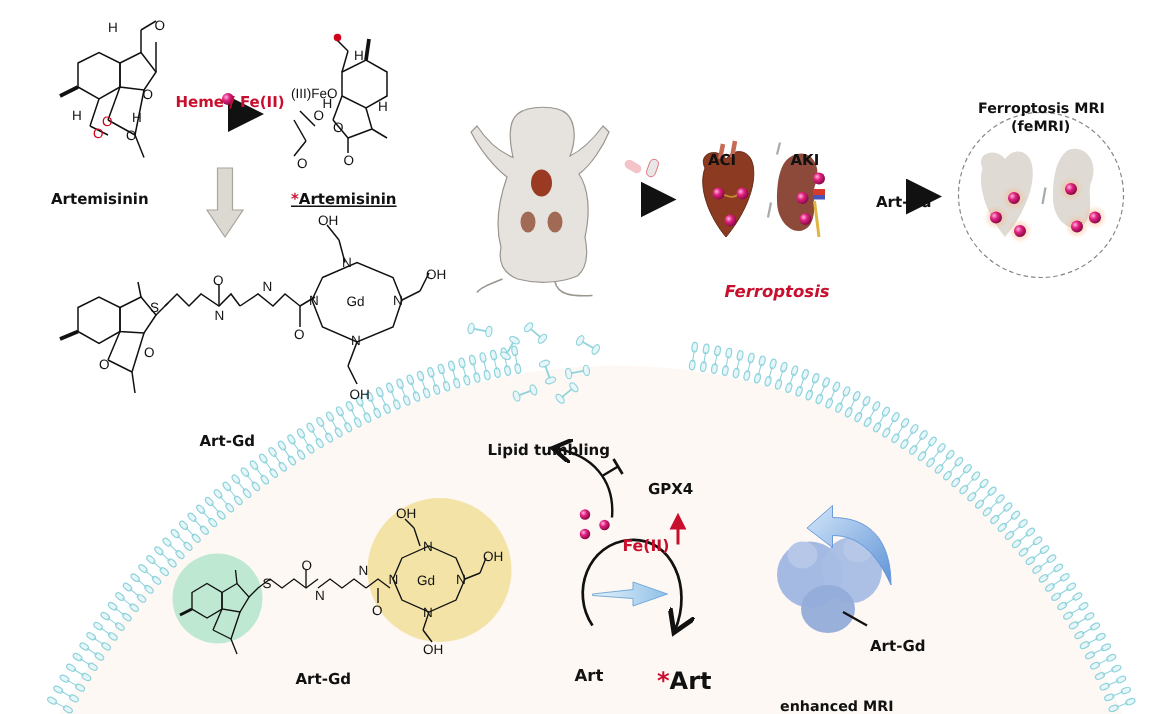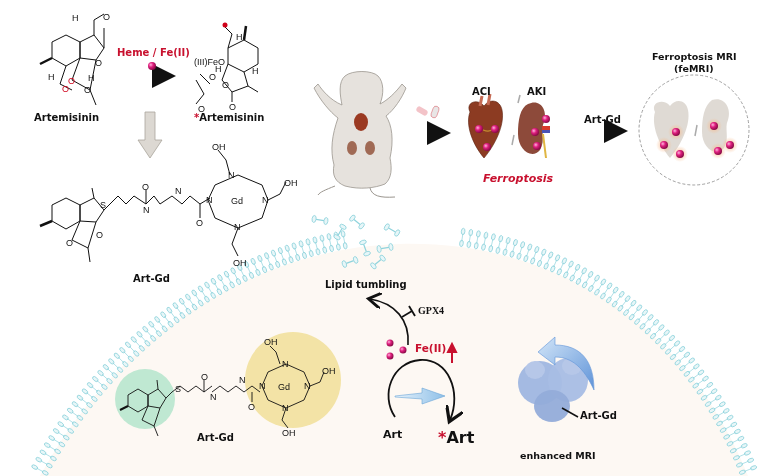--- a/index.html
+++ b/index.html
@@ -1,18 +1,18 @@
 <!DOCTYPE html>
 <html><head>
 <meta charset="utf-8">
 <style>
   html, body { margin:0; padding:0; background:#ffffff; }
   body { width:775px; height:476px; position:relative; overflow:hidden; font-family:"Liberation Sans", sans-serif; }
   #stage { position:absolute; left:0; top:0; width:775px; height:476px; }
-  .lbl { position:absolute; font-family:"DejaVu Sans", sans-serif; font-weight:bold; font-size:10px; color:#111; white-space:nowrap; }
+  .lbl { position:absolute; font-family:"DejaVu Sans", sans-serif; font-weight:bold; font-size:10px; color:#111; white-space:nowrap;margin-top:16px; }
   .red { color:#c8102e; }
   .chem { font-family:"Liberation Sans", sans-serif; font-size:9px; fill:#111; }
   .chemred { fill:#d0021b; }
 </style>
 </head>
 <body>
 
 <div id="stage">
 <svg id="svg" width="775" height="476" viewBox="0 0 775 476" xmlns="http://www.w3.org/2000/svg">
   <defs>
@@ -630,31 +630,31 @@
     <ellipse cx="535" cy="370" rx="10" ry="9" fill="#b6c7e8"></ellipse>
     <ellipse cx="572" cy="366" rx="10" ry="9" fill="#b6c7e8"></ellipse>
   </g>
   <path d="M594,390 C594,360 580,345 555,345 L555,337 L538,352 L555,365 L555,357 C572,357 584,368 594,390 Z" fill="url(#curveArrow)" stroke="#5f93d8" stroke-width="0.6"></path>
   <line x1="562" y1="408" x2="578" y2="417" stroke="#111" stroke-width="1.5"></line>
 </svg>
 
 
 <div class="lbl red" style="left:117px;top:47px;font-size:10px;">Heme / Fe(II)</div>
 <div class="lbl" style="left:34px;top:112px;">Artemisinin</div>
-<div class="lbl" style="left:194px;top:112px;"><span class="red">*</span><span>Artemisinin</span></div>
+<div class="lbl" style="left:194px;top:112px;text-decoration:underline;"><span class="red">*</span><span>Artemisinin</span></div>
 <div class="lbl" style="left:133px;top:273px;">Art-Gd</div>
 
 <div class="lbl" style="left:472px;top:86px;">ACI</div>
 <div class="lbl" style="left:527px;top:86px;">AKI</div>
 <div class="lbl red" style="left:483px;top:172px;font-size:11px;font-style:italic;">Ferroptosis</div>
 <div class="lbl" style="left:584px;top:114px;">Art-Gd</div>
 <div class="lbl" style="left:652px;top:51px;font-size:9.5px;">Ferroptosis MRI</div>
 <div class="lbl" style="left:674px;top:63px;font-size:9.5px;">(feMRI)</div>
 
 <div class="lbl" style="left:325px;top:279px;">Lipid tumbling</div>
-<div class="lbl" style="left:418px;top:305px;font-family:Liberation Serif, serif;">GPX4</div>
+<div class="lbl" style="left:432px;top:305px;">GPX4</div>
 <div class="lbl red" style="left:415px;top:342px;font-size:10.5px;">Fe(II)</div>
 <div class="lbl" style="left:383px;top:428px;font-size:11px;">Art</div>
 <div class="lbl" style="left:438px;top:428px;font-size:16px;"><span class="red">*</span><span>Art</span></div>
 <div class="lbl" style="left:197px;top:432px;">Art-Gd</div>
 <div class="lbl" style="left:580px;top:410px;">Art-Gd</div>
 <div class="lbl" style="left:520px;top:450px;font-size:9.5px;">enhanced MRI</div>
 </div>
 
 </body></html>

